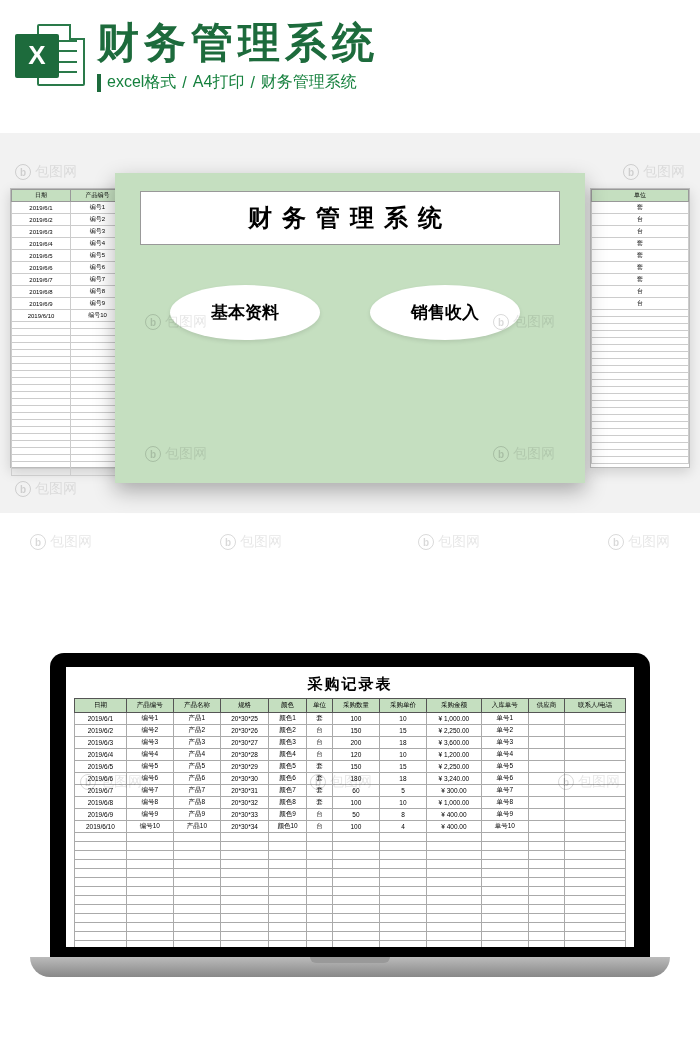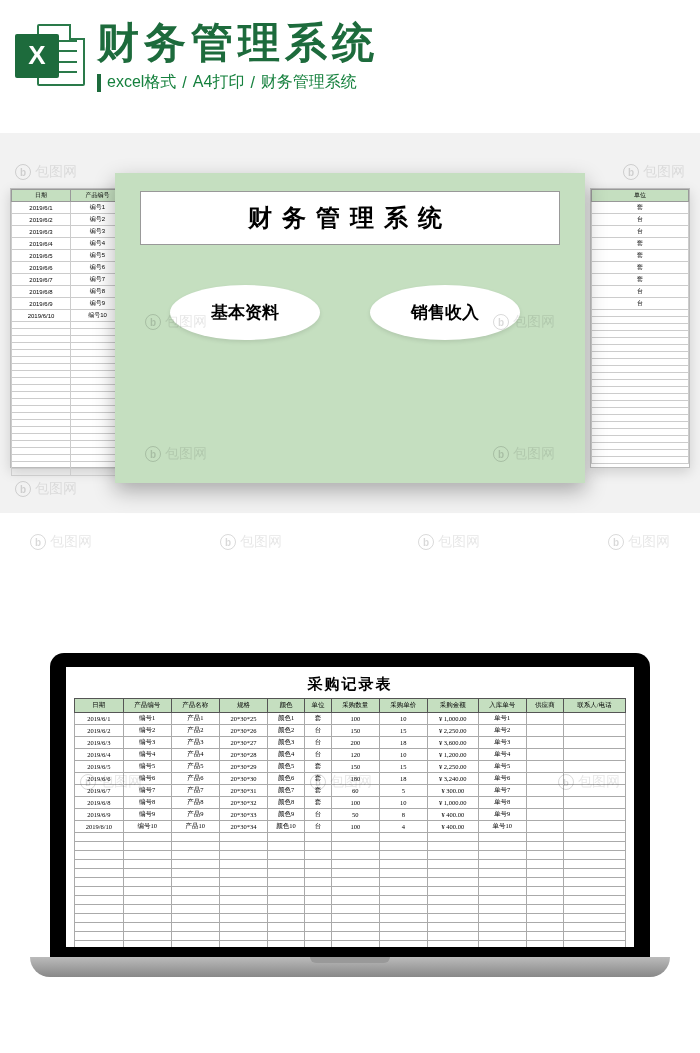--- a/index.html
+++ b/index.html
@@ -31,21 +31,21 @@
   .menu-card .card-title-box { background:#fff; margin:18px 25px 0; padding:10px 0; text-align:center; border:1px solid #999; }
   .menu-card .card-title { font-size:24px; letter-spacing:10px; font-weight:600; }
   .menu-buttons { display:grid; grid-template-columns:1fr 1fr; gap:27px 40px; padding:40px 55px; }
   .oval-btn { background:#fff; border-radius:50%; width:150px; height:55px; display:flex; align-items:center; justify-content:center; font-size:17px; font-weight:600; box-shadow:0 2px 4px rgba(0,0,0,.1); cursor:pointer; }
 
   
   .wm { position:absolute; color:rgba(0,0,0,.1); font-size:14px; display:flex; align-items:center; gap:4px; pointer-events:none; }
   .wm .circ { width:16px; height:16px; border:1.5px solid rgba(0,0,0,.15); border-radius:50%; display:flex; align-items:center; justify-content:center; font-size:10px; font-weight:bold; color:rgba(0,0,0,.15);}
 
   
-  .laptop-zone { position:relative; margin-top:80px; height:400px;font-family:Liberation Serif, serif; }
+  .laptop-zone { position:relative; margin-top:80px; height:400px; }
   .laptop { position:absolute; left:50px; top:0; width:600px; }
   .screen-bezel { background:#000; border-radius:14px 14px 0 0; padding:14px 16px 10px; }
   .screen { background:#fff; width:100%; height:280px; overflow:hidden; }
   .laptop-base { height:20px; background:linear-gradient(#bbb,#888); border-radius:0 0 24px 24px; position:relative; width:640px; margin-left:-20px; }
   .laptop-base::before { content:""; position:absolute; left:50%; top:0; transform:translateX(-50%); width:80px; height:6px; background:#999; border-radius:0 0 6px 6px; }
 
   .screen-title { text-align:center; font-size:15px; font-weight:600; padding:8px 0 4px; letter-spacing:2px; }
   .data-table { width:calc(100% - 16px); margin:0 8px; border-collapse:collapse; font-size:6.5px; }
   .data-table th { background:#c5dfc0; border:1px solid #555; padding:2px 1px; font-weight:normal; }
   .data-table td { border:1px solid #aaa; padding:1px; text-align:center; height:9px; }

